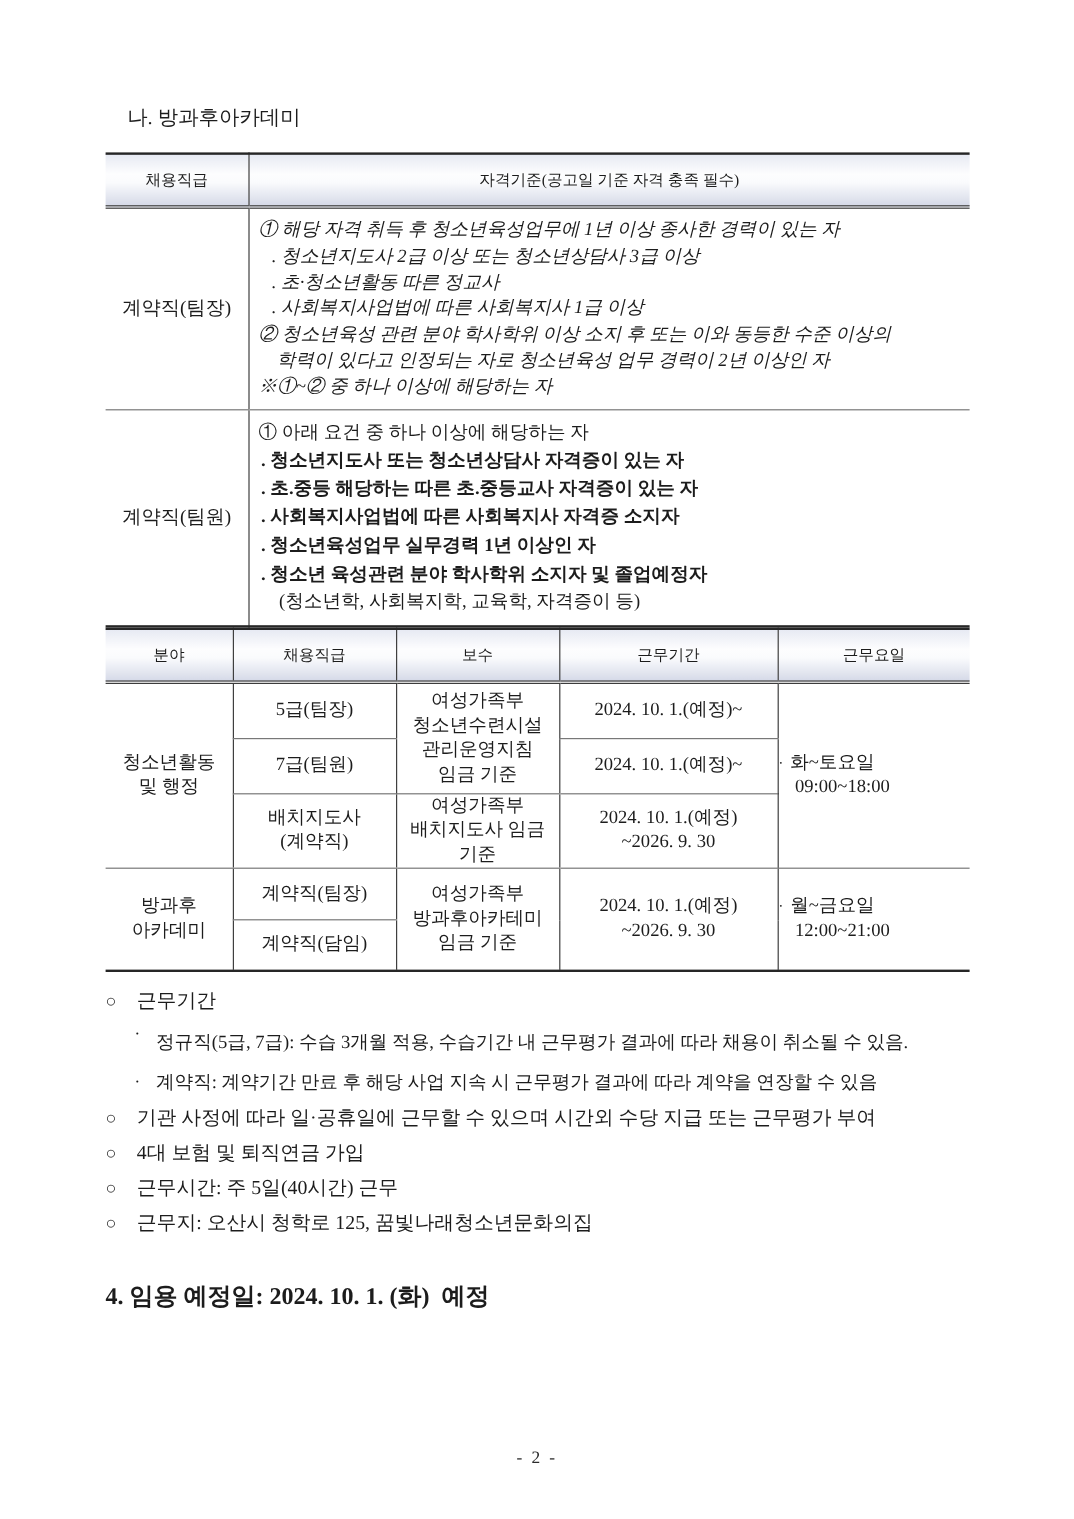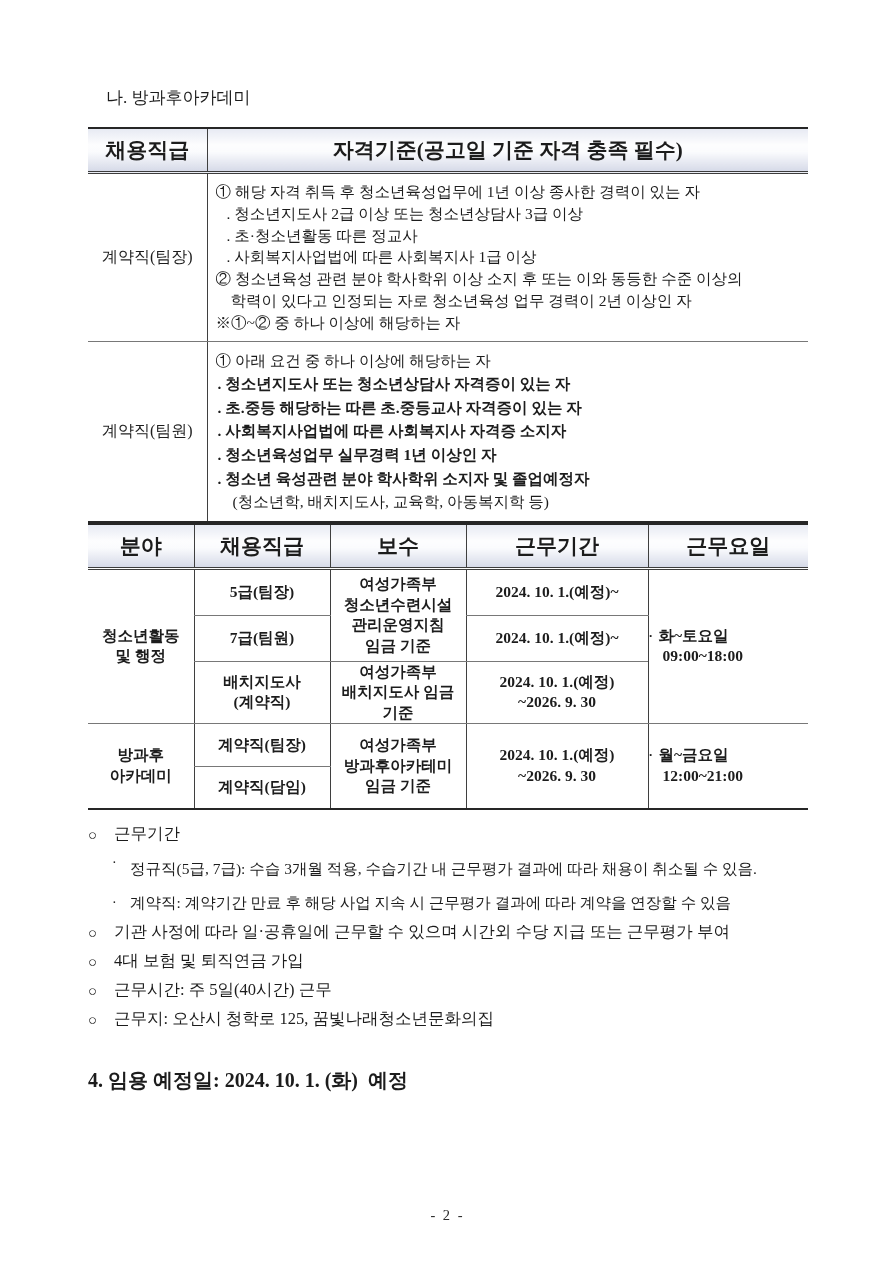--- a/index.html
+++ b/index.html
@@ -16,48 +16,48 @@
 
   
   .h-sub { font-size:17px; font-weight:400; margin:0 0 18px 18px; }
   .h-num { font-size:20px; font-weight:700; margin:36px 0 15px 0; white-space:pre-wrap; }
 
   
   table { border-collapse:collapse; table-layout:fixed; width:720px;
           border-top:2px solid #262626; border-bottom:2px solid #262626; }
   th, td { font-weight:400; padding:0; }
   thead th {
-    height:42px; font-weight:700; font-size:21px; text-align:center; vertical-align:middle;
+    height:42px; font-weight:400; font-size:13px; text-align:center; vertical-align:middle;
     background:linear-gradient(180deg,#e7eaf3 0%,#fdfdfe 38%,#fafbfd 55%,#d6dae8 100%);
     border-bottom:3px double #3c3c3c;
   }
   .vline { border-left:1px solid #3f3f3f; }
   .hline { border-bottom:1px solid #787878; }
   td.center { text-align:center; vertical-align:middle; }
   .pre { white-space:pre-line; }
 
   
   #qual-table col.c-grade { width:119px; }
   #qual-table col.c-crit  { width:601px; }
   #qual-table td.grade { font-size:16px; }
   #qual-table td.criteria { padding:7px 8px; vertical-align:middle; }
-  .qline  { font-size:15.5px; line-height:21.8px; }
+  .qline  { font-size:15.5px; line-height:21.8px;font-style:italic; }
   .qline2 { font-size:15.5px; line-height:23.6px; }
   .sub   { padding-left:11px; }
   .sub2  { padding-left:2px;font-weight:bold; }
   .cont  { padding-left:15px; }
   .cont2 { padding-left:17px; }
 
   
   #pay-table col.p0 { width:106px; }
   #pay-table col.p1 { width:136px; }
   #pay-table col.p2 { width:136px; }
   #pay-table col.p3 { width:182px; }
   #pay-table col.p4 { width:160px; }
-  #pay-table td { font-size:15.5px; line-height:20.5px; vertical-align:middle;font-weight:bold; }
+  #pay-table td { font-size:15.5px; line-height:20.5px; vertical-align:middle; }
   #pay-table td.days { text-align:left; vertical-align:middle; padding:2px 2px 2px 0; }
   .days-row { display:flex; align-items:flex-start; }
   .days-marker { width:10px; text-align:left; font-size:13px; line-height:20.5px; flex:none; }
   .days-text .hours { padding-left:4px; }
   .r1 { height:47px; } .r2 { height:46px; } .r3 { height:57px; }
   .r4 { height:43px; } .r5 { height:42px; }
 
   
   .notes { margin-top:13px; }
   .note { display:flex; margin:0 0 6px 0; }
@@ -107,21 +107,21 @@
         </tr>
         <tr>
           <td class="grade center">계약직(팀원)</td>
           <td class="criteria vline">
             <div class="qline2">① 아래 요건 중 하나 이상에 해당하는 자</div>
             <div class="qline2 sub2">. 청소년지도사 또는 청소년상담사 자격증이 있는 자</div>
             <div class="qline2 sub2">. 초.중등 해당하는 따른 초.중등교사 자격증이 있는 자</div>
             <div class="qline2 sub2">. 사회복지사업법에 따른 사회복지사 자격증 소지자</div>
             <div class="qline2 sub2">. 청소년육성업무 실무경력 1년 이상인 자</div>
             <div class="qline2 sub2">. 청소년 육성관련 분야 학사학위 소지자 및 졸업예정자</div>
-            <div class="qline2 cont2">(청소년학, 배치지도사, 교육학, 아동복지학 등)</div>
+            <div class="qline2 cont2">(청소년학, 사회복지학, 교육학, 자격증이 등)</div>
           </td>
         </tr>
       </tbody>
     </table>
 
 
     <table id="pay-table">
       <colgroup>
           <col class="p0">
           <col class="p1">

